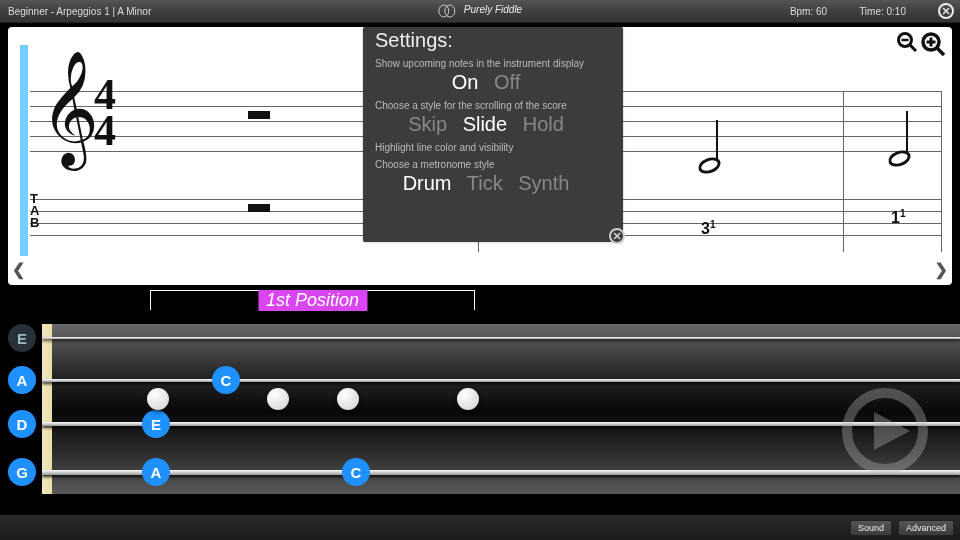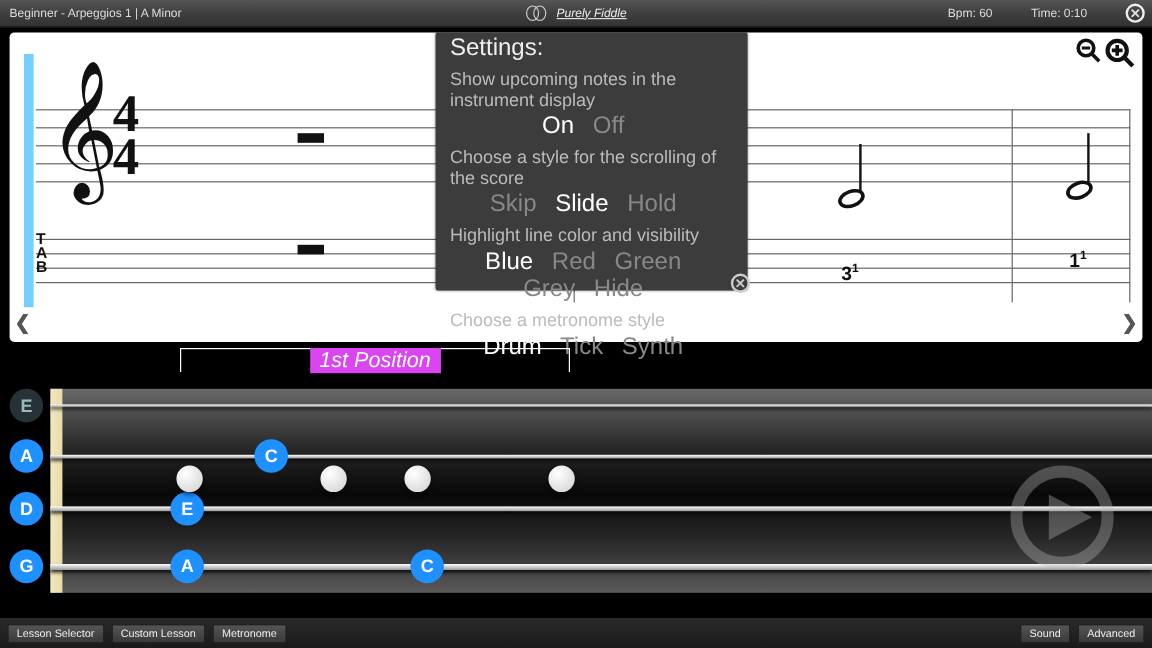--- a/index.html
+++ b/index.html
@@ -14,21 +14,21 @@
   }
   
   .topbar {
     position:absolute; left:0; top:0; width:100%; height:var(--topbar-h);
     background:linear-gradient(to bottom,#555 0%,#3f3f3f 50%,#333 100%);
     border-bottom:1px solid #222;
     font-size:10px; color:#ddd;
     display:flex; align-items:center;
   }
   .topbar .left { padding-left:8px;text-align:center; }
-  .topbar .center { position:absolute; left:50%; transform:translateX(-50%); display:flex; align-items:center; gap:8px;text-decoration:underline;}
+  .topbar .center { position:absolute; left:50%; transform:translateX(-50%); display:flex; gap:8px;}
   .topbar .right { position:absolute; right:6px; display:flex; align-items:center; gap:32px;}
   .topbar .brand-text { font-style:italic; font-size:10px; color:#eee;}
   .close-circle {
     width:16px; height:16px; border-radius:50%; border:2px solid #eee;
     display:flex; align-items:center; justify-content:center; font-size:11px; font-weight:bold;
     cursor:pointer; box-sizing:border-box;
   }
   
   .score-wrap {
     position:absolute; left:8px; right:8px; top:27px; height:258px;
@@ -96,21 +96,21 @@
   .settings-panel {
     position:absolute; left:355px; top:0px; width:232px; height:205px;
     background:#3c3c3c; color:#ddd; border-radius:2px;
     padding:2px 16px 8px 12px;
     box-shadow:0 0 2px rgba(0,0,0,.4);
     font-size:11px;
   }
   .settings-panel h2 {
     margin:0 0 4px 0; font-weight:normal; font-size:20px; color:#eee;
   }
-  .settings-panel .desc { color:#bbb; font-size:15px; margin-top:6px;}
+  .settings-panel .desc { color:#bbb; font-size:10px; margin-top:6px;}
   .settings-panel .optrow { margin-top:2px; font-size:20px;text-align:center; }
   .settings-panel .opt { color:#888; margin-right:10px; cursor:pointer;}
   .settings-panel .opt.sel { color:#fff; }
   .settings-panel .closer {
     position:absolute; right:-2px; bottom:-2px;
   }
   
   .instrument-wrap {
     position:absolute; left:0; right:0; top:290px; height:220px;
   }
@@ -274,27 +274,20 @@
       <span class="opt sel">On</span>
       <span class="opt">Off</span>
     </div>
     <div class="desc">Choose a style for the scrolling of the score</div>
     <div class="optrow">
       <span class="opt">Skip</span>
       <span class="opt sel">Slide</span>
       <span class="opt">Hold</span>
     </div>
     <div class="desc">Highlight line color and visibility</div>
-    <div class="optrow">
-      <span class="opt sel">Blue</span>
-      <span class="opt">Red</span>
-      <span class="opt">Green</span>
-      <span class="opt">Grey</span>
-      <span class="opt">Hide</span>
-    </div>
     <div class="desc">Choose a metronome style</div>
     <div class="optrow">
       <span class="opt sel">Drum</span>
       <span class="opt">Tick</span>
       <span class="opt">Synth</span>
     </div>
     <div class="closer close-circle" style="border-color:#ccc;color:#ccc">✕</div>
   </div>
 </div>
 
@@ -327,24 +320,19 @@
     <div class="play-arrow">
       <svg width="90" height="90">
           <circle cx="45" cy="45" r="38" fill="none" stroke="#bbb" stroke-width="10"></circle>
           <polygon points="34,26 70,45 34,64" fill="#bbb"></polygon>
         </svg>
     </div>
   </div>
 </div>
 
 <div class="bottombar">
-  <div class="bb-group">
-    <div class="bb-btn">Lesson Selector</div>
-    <div class="bb-btn">Custom Lesson</div>
-    <div class="bb-btn">Metronome</div>
-  </div>
   <div class="bb-spacer"></div>
   <div class="bb-spacer"></div>
   <div class="bb-group">
     <div class="bb-btn">Sound</div>
     <div class="bb-btn">Advanced</div>
   </div>
 </div>
 
 </body></html>

